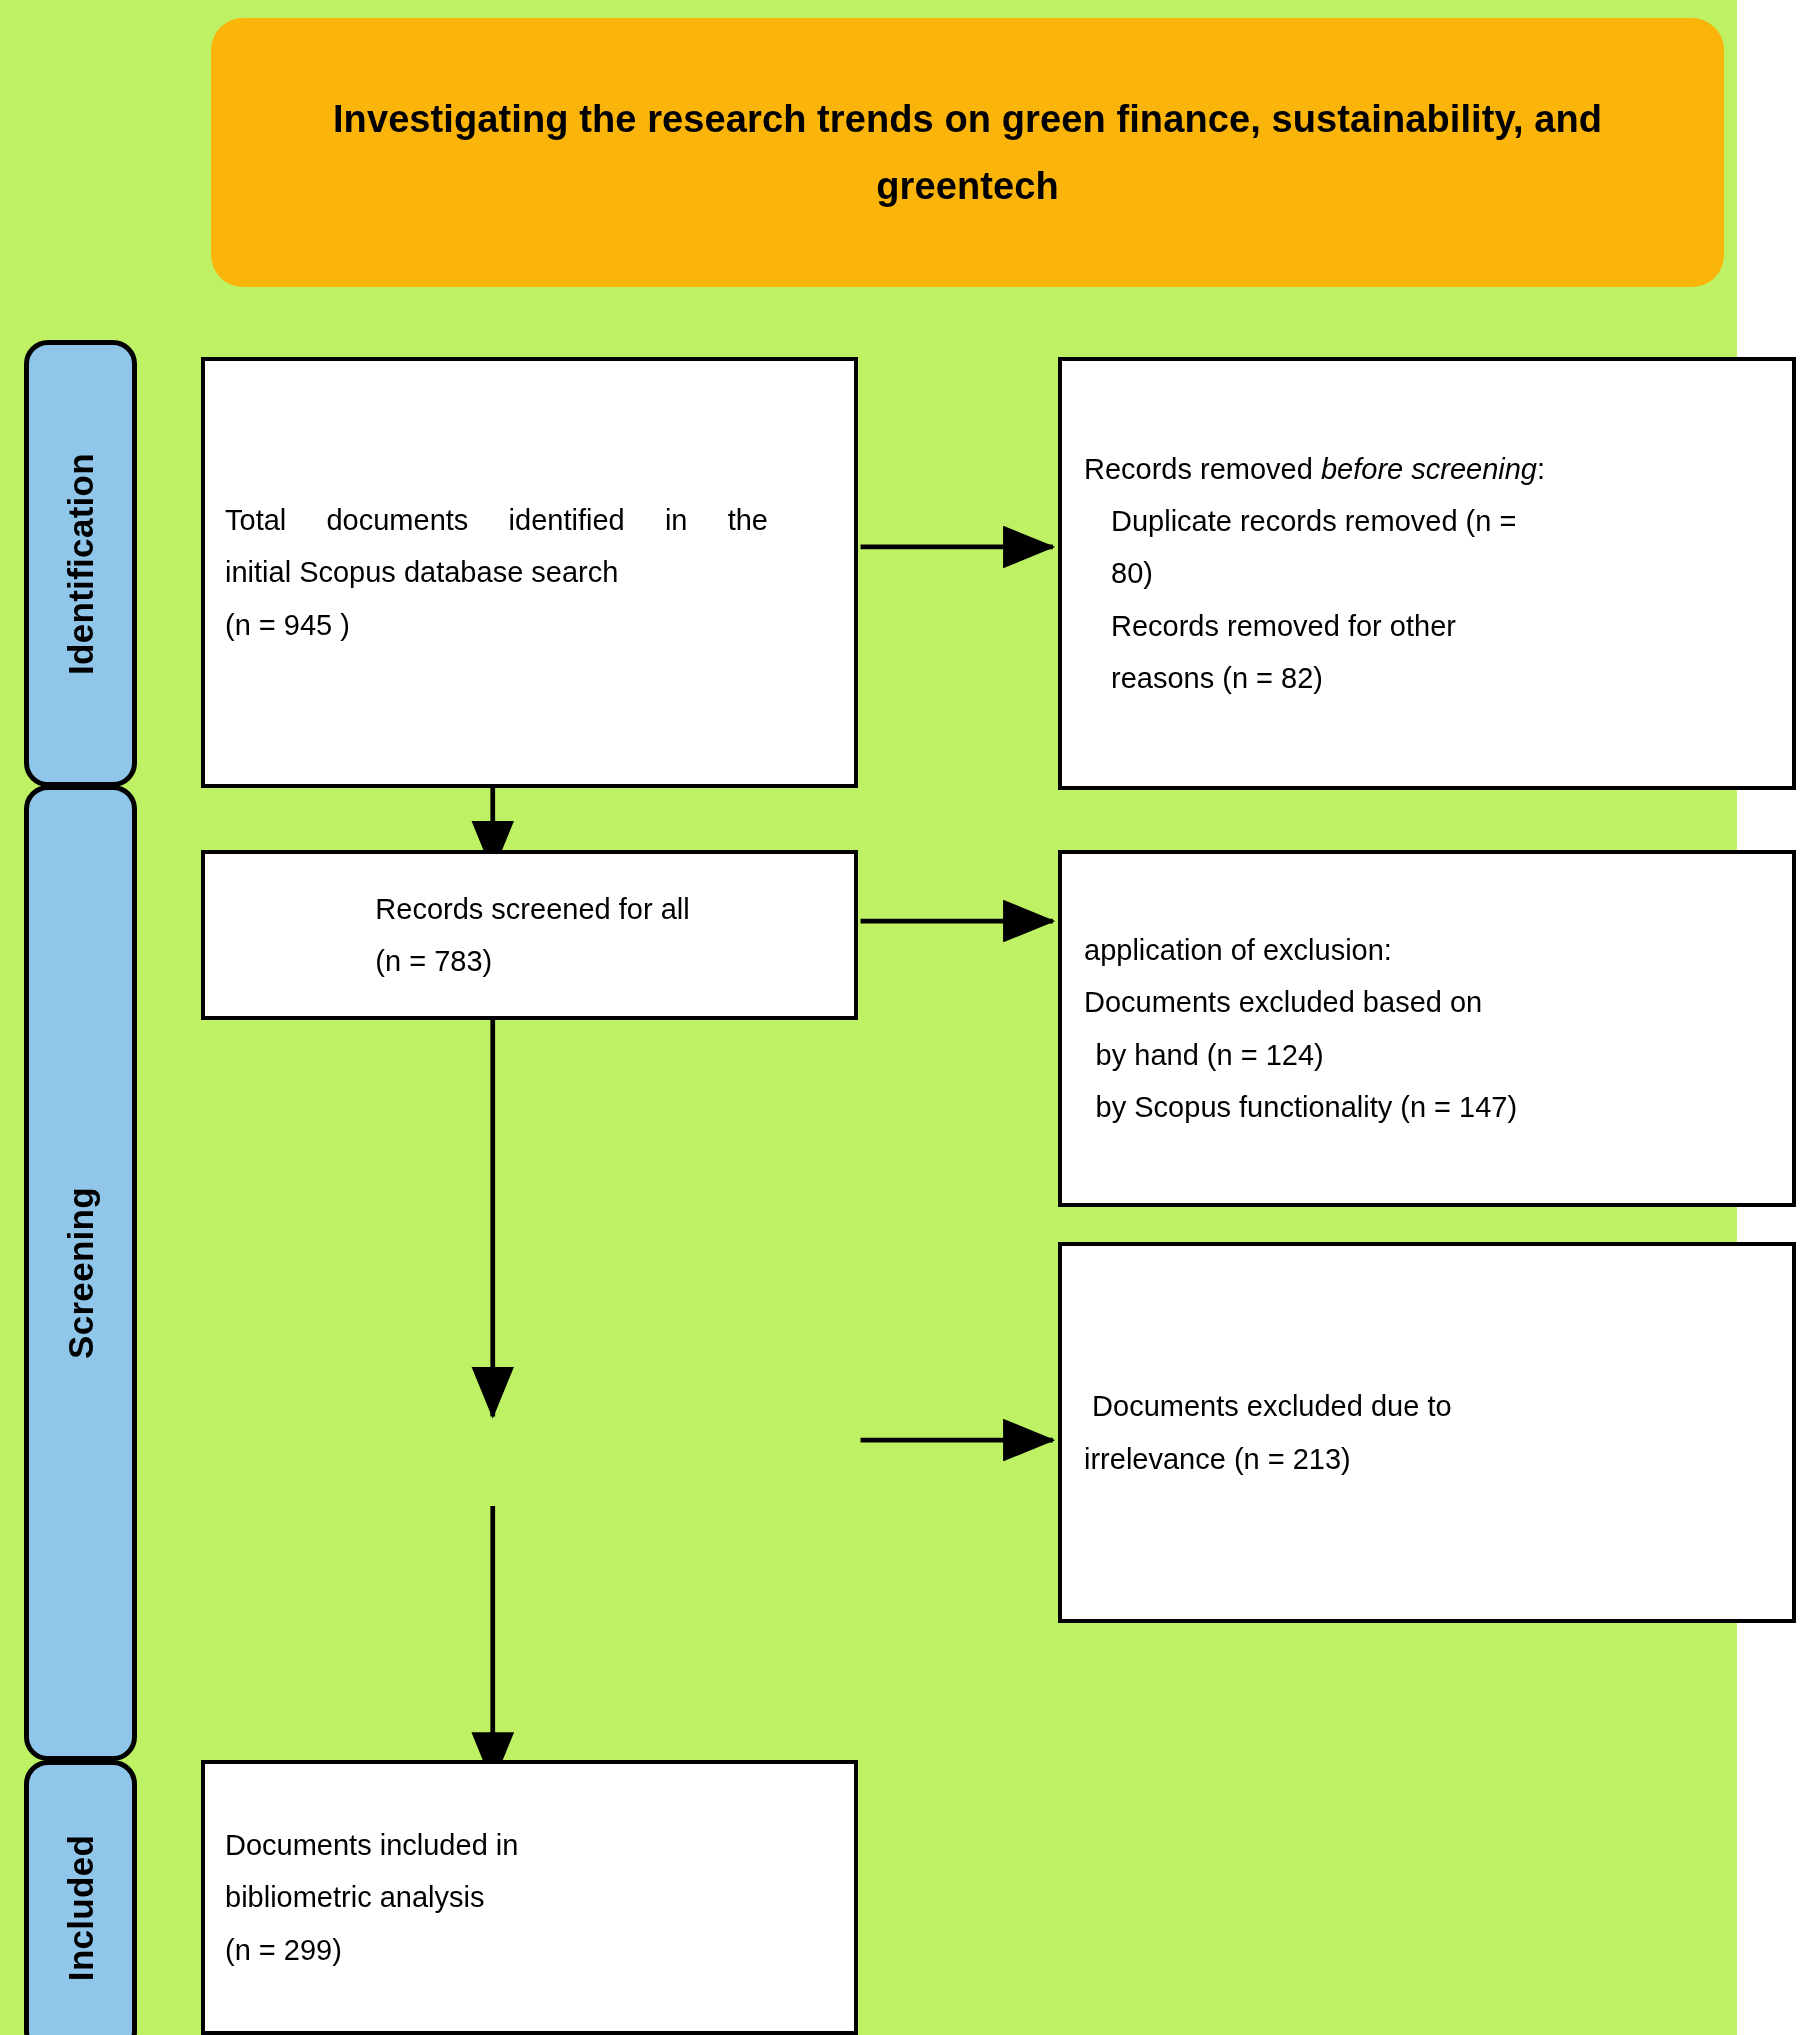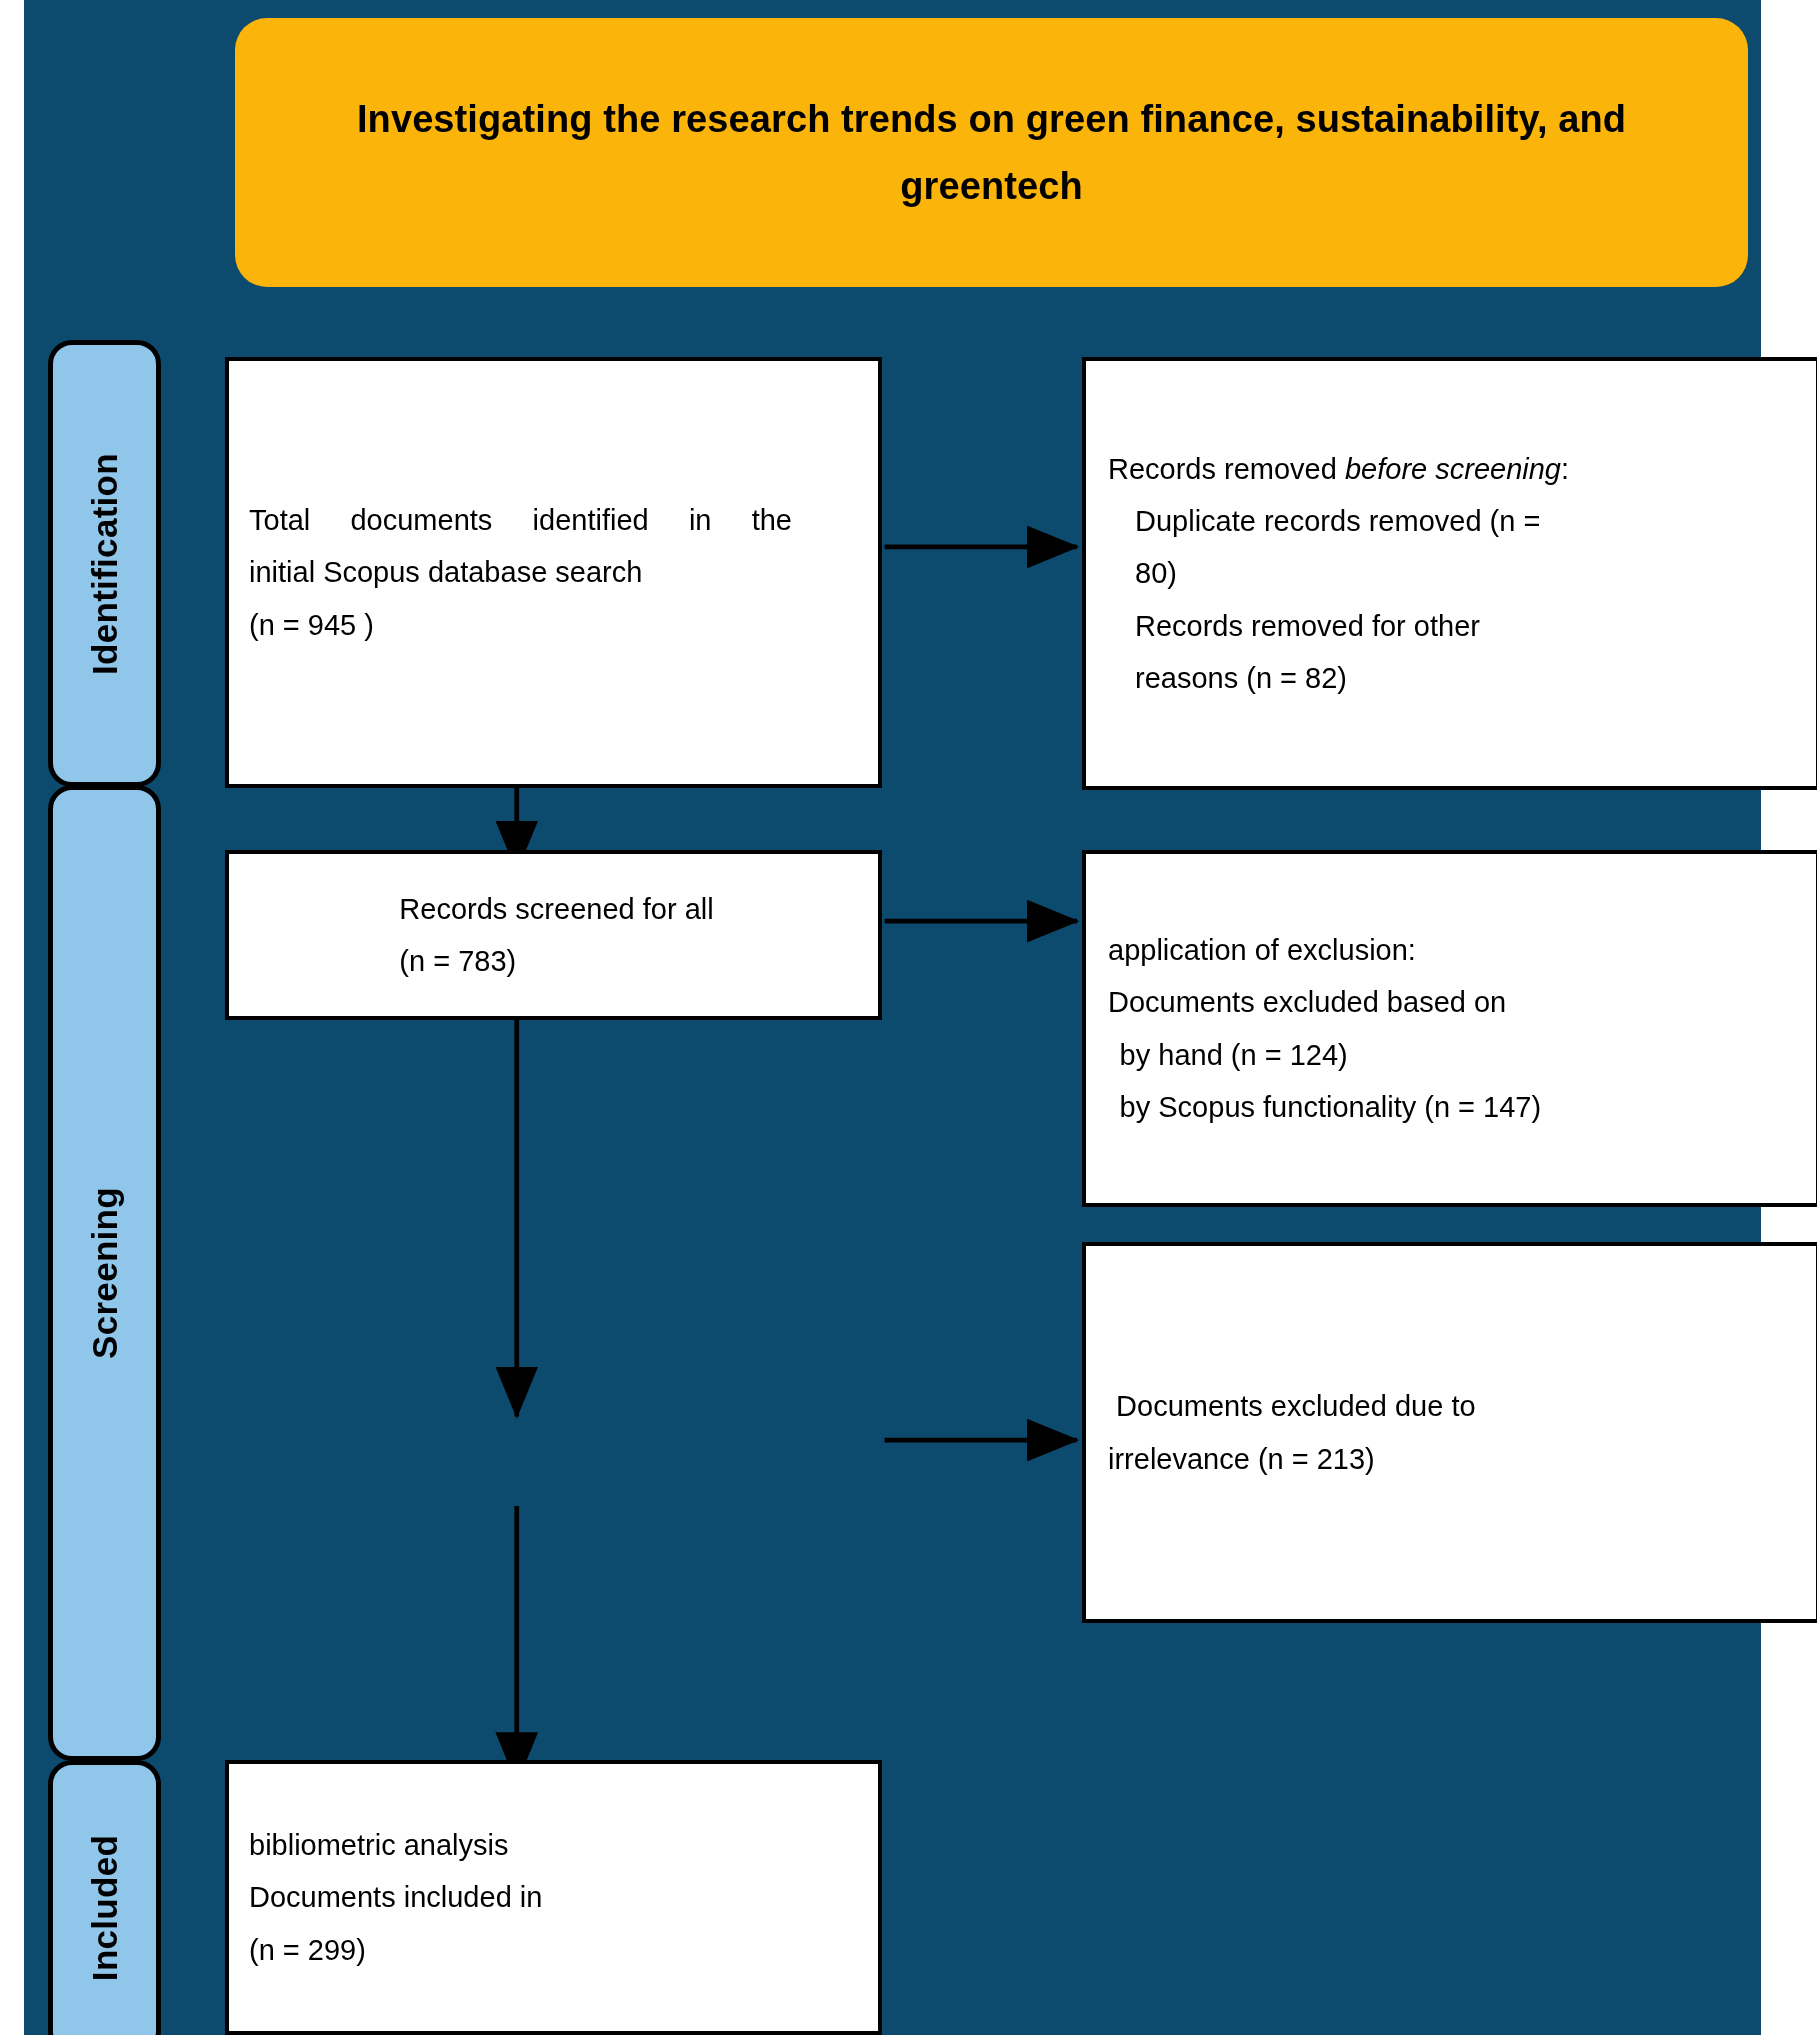--- a/index.html
+++ b/index.html
@@ -11,22 +11,21 @@
   body {
     width: 1817px;
     height: 2035px;
     font-family: "Liberation Sans", sans-serif;
     overflow: hidden;
   }
   #diagram-root {
     position: relative;
     width: 1737px;
     height: 2035px;
-    background: #0c4a6e;
-    margin-left: 24px;
+    background: #bef264;
   }
   svg.flow-svg {
     position: absolute;
     left: 0;
     top: 0;
     width: 1817px;
     height: 2035px;
     display: block;
   }
   
@@ -191,17 +190,17 @@
   <div class="flow-box" id="box-excluded-criteria">
     <div class="box-text"><span class="justify-line">application of exclusion:</span><span class="justify-line">Documents excluded based on</span><span class="justify-line"><span class="ind-sm"></span><span>by hand (n = 124)</span></span><span class="justify-line"><span class="ind-sm"></span><span>by Scopus functionality (n = 147)</span></span></div>
   </div>
 
 
   <div class="flow-box" id="box-excluded-irrel">
     <div class="box-text"><span class="justify-line"> Documents excluded due to</span><span class="justify-line">irrelevance (n = 213)</span></div>
   </div>
 
   <div class="flow-box" id="box-included">
-    <div class="box-text"><span class="justify-line">bibliometric analysis</span><span class="justify-line">Documents included in</span><span class="justify-line">(n = 299)</span></div>
+    <div class="box-text"><span class="justify-line">Documents included in</span><span class="justify-line">bibliometric analysis</span><span class="justify-line">(n = 299)</span></div>
   </div>
 
 </div>
 
 
 </body></html>

